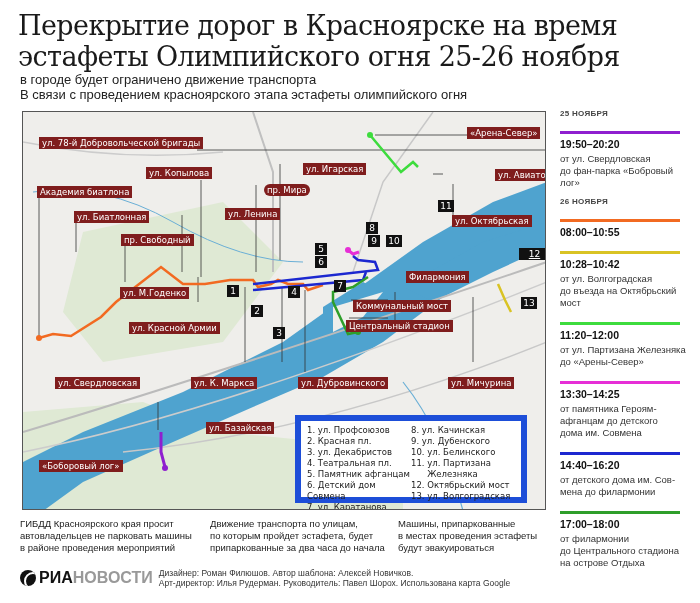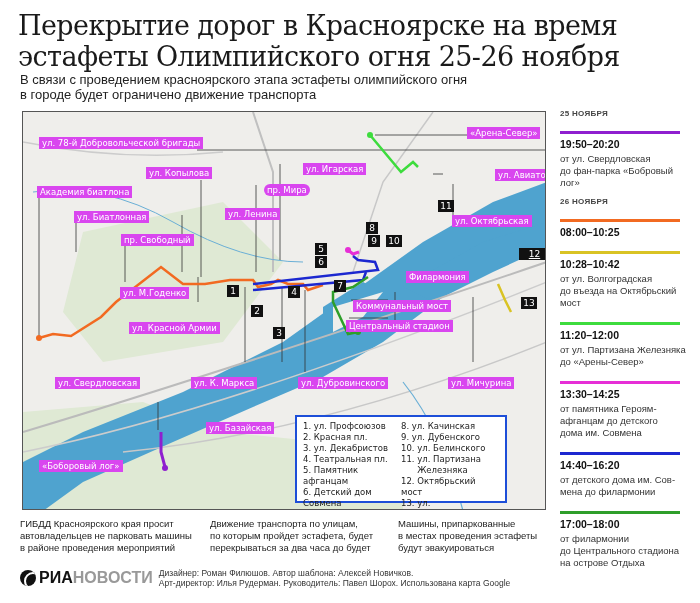--- a/index.html
+++ b/index.html
@@ -1,23 +1,23 @@
 <!DOCTYPE html>
 <html><head>
 <meta charset="utf-8">
 <style>
   * { box-sizing: border-box; margin: 0; padding: 0; }
   body { width: 700px; height: 603px; background: #fff; font-family: "DejaVu Sans", sans-serif; position: relative; overflow: hidden; color: #222; }
   .title { position: absolute; left: 18px; top: 10px; font-family: "DejaVu Serif", serif; font-size: 27px; line-height: 31px; color: #1a1a1a; letter-spacing: -0.6px; }
   .subtitle { position: absolute; left: 20px; top: 72px; font-family: "Liberation Sans", sans-serif; font-size: 13px; line-height: 15px; color: #222; }
   .map { position: absolute; left: 22px; top: 111px; width: 524px; height: 399px; border: 1.5px solid #555; background: #efeeeb; overflow: hidden; }
   .map svg { position: absolute; left: 0; top: 0; }
-  .lbl { position: absolute; background: #d946ef; color: #fff; font-family: "DejaVu Sans", sans-serif; font-size: 8.5px; line-height: 12px; padding: 0 3px; white-space: nowrap; }
+  .lbl { position: absolute; background: #7f1d1d; color: #fff; font-family: "DejaVu Sans", sans-serif; font-size: 8.5px; line-height: 12px; padding: 0 3px; white-space: nowrap; }
   .num { position: absolute; background: #111; color: #fff; font-family: "DejaVu Sans", sans-serif; font-size: 9px; line-height: 12px; width: 12px; text-align: center; }
-  .legendbox { position: absolute; left: 272px; top: 303px; width: 212px; height: 88px; background: #fff; border: 2px solid #1d4ed8; padding: 4px 6px; font-size: 8.5px; line-height: 11px; display: flex; }
+  .legendbox { position: absolute; left: 272px; top: 303px; width: 232px; height: 88px; background: #fff; border: 6px solid #1d4ed8; padding: 4px 6px; font-size: 8.5px; line-height: 11px; display: flex; }
   .legendbox .col { flex: 1; }
   .side { position: absolute; left: 560px; top: 105px; width: 140px; }
   .day { font-family: "Liberation Sans", sans-serif; font-size: 8px; font-weight: bold; color: #444; letter-spacing: .3px; margin-top: 4px; }
   .entry { margin-top: 13px; }
   .bar { height: 3px; margin: 3px 0 4px; width: 120px; }
   .time { font-family: "Liberation Sans", sans-serif; font-size: 10.5px; font-weight: bold; color: #111; margin-bottom: 3px; }
   .desc { font-family: "Liberation Sans", sans-serif; font-size: 9.5px; line-height: 12px; color: #333; margin-bottom: 8px; }
   .notes { position: absolute; top: 518px; left: 20px; width: 530px; font-family: "Liberation Sans", sans-serif; font-size: 9.5px; line-height: 12px; color: #222; }
   .note { position: absolute; top: 0; white-space: pre-line; }
   .footer { position: absolute; left: 20px; top: 568px; display: flex; align-items: center; }
@@ -29,22 +29,22 @@
   .credits { margin-left: 6px; font-family: "Liberation Sans", sans-serif; font-size: 8.5px; line-height: 10px; color: #333; }
 </style>
 </head>
 <body>
 
 <div class="title">
   <div>Перекрытие дорог в Красноярске на время</div>
   <div>эстафеты Олимпийского огня 25-26 ноября</div>
 </div>
 <div class="subtitle">
+  <div>в городе будет ограничено движение транспорта</div>
   <div>В связи с проведением красноярского этапа эстафеты олимпийского огня</div>
-  <div>в городе будет ограничено движение транспорта</div>
 </div>
 
 <div class="map">
   <svg width="524" height="399" viewBox="0 0 524 399">
 
     <path d="M60 120 L200 90 L260 150 L200 230 L80 250 L40 200 Z" fill="#dfe9d4"></path>
     <path d="M0 300 L120 290 L200 320 L300 330 L380 360 L380 399 L0 399 Z" fill="#dfe9d4"></path>
 
     <path d="M0 399 L0 350 L60 320 L160 280 L260 230 L330 180 L400 130 L470 90 L524 70 L524 120 L470 150 L420 185 L360 230 L300 265 L230 295 L150 330 L60 370 L20 399 Z" fill="#4fa3cf"></path>
     <path d="M380 175 L460 130 L524 110 L524 135 L470 160 L410 190 Z" fill="#4fa3cf"></path>
@@ -164,21 +164,21 @@
   <div class="entry">
     <div class="bar" style="background:#8f1fcf"></div>
     <div class="time">19:50–20:20</div>
     <div class="desc" style="white-space:pre-line">от ул. Свердловская
 до фан-парка «Бобровый
 лог»</div>
   </div>
   <div class="day">26 НОЯБРЯ</div>
   <div class="entry">
     <div class="bar" style="background:#f26a21"></div>
-    <div class="time">08:00–10:25</div>
+    <div class="time">08:00–10:55</div>
   </div>
   <div class="entry">
     <div class="bar" style="background:#d9c324"></div>
     <div class="time">10:28–10:42</div>
     <div class="desc" style="white-space:pre-line">от ул. Волгоградская
 до въезда на Октябрьский
 мост</div>
   </div>
   <div class="entry">
     <div class="bar" style="background:#3ddc3d"></div>
@@ -207,21 +207,21 @@
 на острове Отдыха</div>
   </div>
 </div>
 
 <div class="notes">
   <div class="note" style="left:0">ГИБДД Красноярского края просит
 автовладельцев не парковать машины
 в районе проведения мероприятий</div>
   <div class="note" style="left:190px">Движение транспорта по улицам,
 по которым пройдет эстафета, будет
-перекрываться за два часа до будет</div>
+припаркованные за два часа до начала</div>
   <div class="note" style="left:378px">Машины, припаркованные
 в местах проведения эстафеты
 будут эвакуироваться</div>
 </div>
 
 <div class="footer">
   <div class="logo">
     <span class="globe"></span>
     <span class="ria">РИА</span>
     <span class="nov">НОВОСТИ</span>

